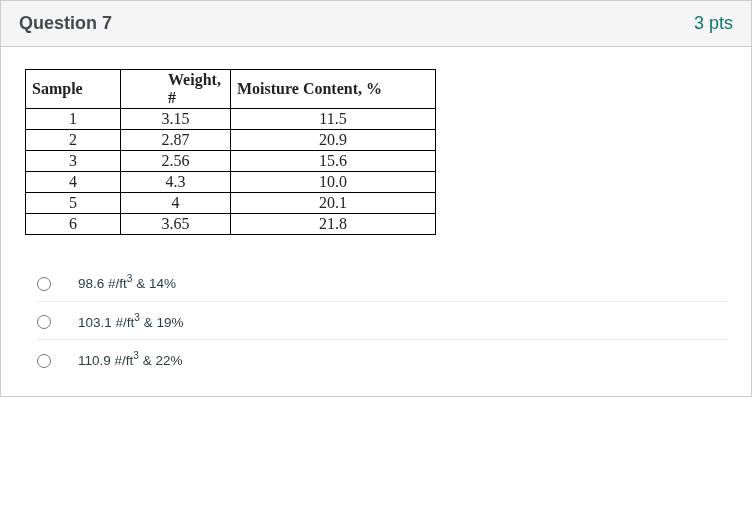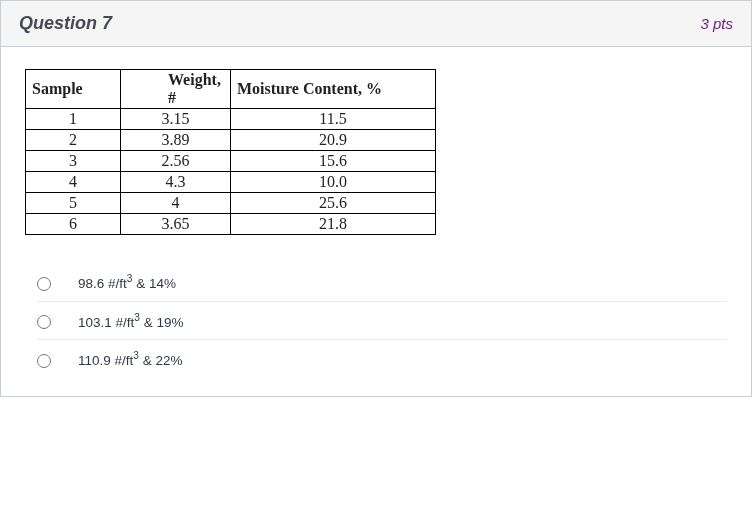--- a/index.html
+++ b/index.html
@@ -15,30 +15,29 @@
     border: 1px solid #c7cdd1;
     margin: 0;
   }
   .header {
     background: #f5f5f5;
     border-bottom: 1px solid #c7cdd1;
     padding: 12px 18px;
     display: flex;
     justify-content: space-between;
     align-items: baseline;
-    font-style: italic;
   }
   .header .title {
     font-size: 18px;
     font-weight: 700;
     color: #444a50;
   }
   .header .pts {
-    font-size: 15px;
-    color: #701a75;
+    font-size: 18px;
+    color: #0f766e;
   }
   .body {
     padding: 22px 24px 18px 24px;
   }
   .prompt {
     font-family: Georgia, "Times New Roman", serif;
     font-size: 15px;
     color: #333;
     line-height: 1.6;
     margin: 0 0 18px 0;
@@ -103,37 +102,37 @@
         </tr>
       </thead>
       <tbody>
           <tr>
             <td>1</td>
             <td>3.15</td>
             <td>11.5</td>
           </tr>
           <tr>
             <td>2</td>
-            <td>3.89</td>
+            <td>2.87</td>
             <td>20.9</td>
           </tr>
           <tr>
             <td>3</td>
             <td>2.56</td>
             <td>15.6</td>
           </tr>
           <tr>
             <td>4</td>
             <td>4.3</td>
             <td>10.0</td>
           </tr>
           <tr>
             <td>5</td>
             <td>4</td>
-            <td>25.6</td>
+            <td>20.1</td>
           </tr>
           <tr>
             <td>6</td>
             <td>3.65</td>
             <td>21.8</td>
           </tr>
         </tbody>
     </table>
 
     <div class="answers">

